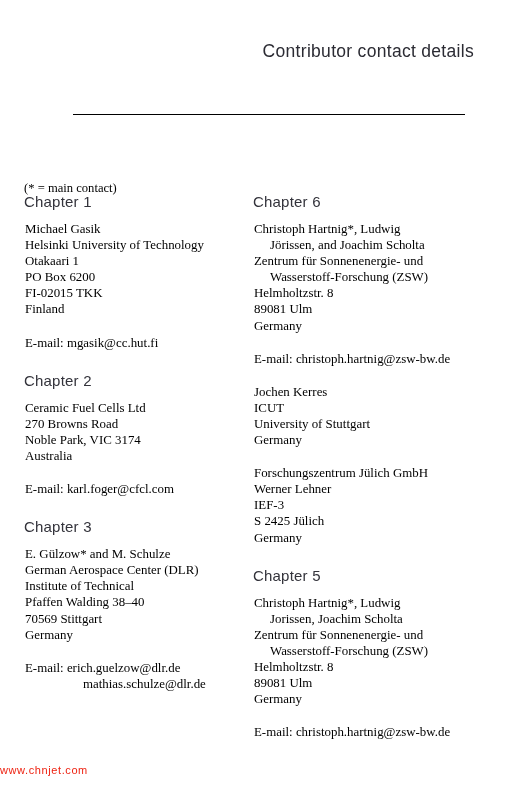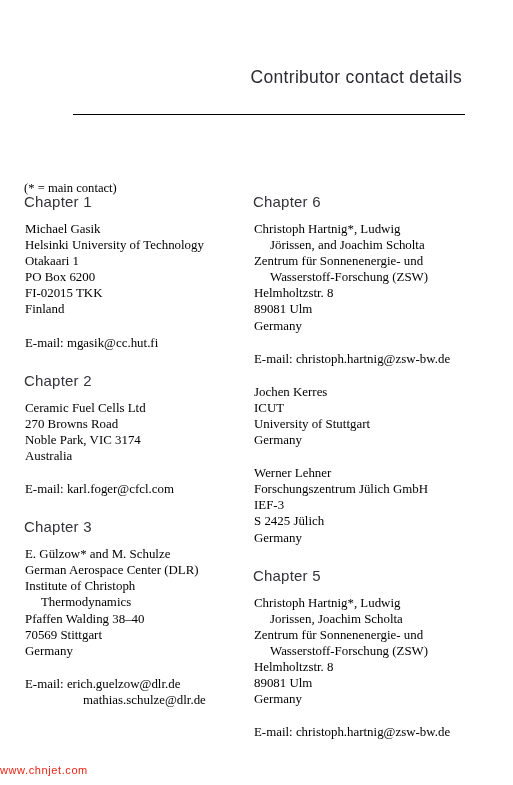--- a/index.html
+++ b/index.html
@@ -19,24 +19,23 @@
   .page {
     position: absolute;
     top: 0; left: 0;
     width: 513px;
     height: 785px;
   }
 
   
   .page-header {
     position: absolute;
-    left: 70px;
+    left: 82px;
     top: 40px;
     width: 392px;
-    margin-top: 26px;
   }
   .page-title {
     font-family: "Liberation Sans", "DejaVu Sans", sans-serif;
     font-size: 17.5px;
     font-weight: normal;
     letter-spacing: 0.3px;
     color: #2b2b33;
     text-align: right;
     white-space: nowrap;
     margin: 0;
@@ -146,22 +145,21 @@
       <div class="gap-block"></div>
       <div class="addr-block">
         <div class="addr-line">E-mail: karl.foger@cfcl.com</div>
       </div>
       <div class="gap-chapter"></div>
       <div class="chapter-heading">Chapter 3</div>
       <div class="gap-after-heading"></div>
       <div class="addr-block">
         <div class="addr-line">E. Gülzow* and M. Schulze</div>
         <div class="addr-line">German Aerospace Center (DLR)</div>
-        <div class="addr-line">Institute of Christoph</div>
-        <div class="addr-line indent">Thermodynamics</div>
+        <div class="addr-line">Institute of Technical</div>
         <div class="addr-line">Pfaffen Walding 38–40</div>
         <div class="addr-line">70569 Stittgart</div>
         <div class="addr-line">Germany</div>
       </div>
       <div class="gap-block"></div>
       <div class="addr-block">
         <div class="addr-line">E-mail: erich.guelzow@dlr.de</div>
         <div class="addr-line indent2">mathias.schulze@dlr.de</div>
       </div>
     </div>
@@ -183,22 +181,22 @@
       </div>
       <div class="gap-block"></div>
       <div class="addr-block">
         <div class="addr-line">Jochen Kerres</div>
         <div class="addr-line">ICUT</div>
         <div class="addr-line">University of Stuttgart</div>
         <div class="addr-line">Germany</div>
       </div>
       <div class="gap-block"></div>
       <div class="addr-block">
+        <div class="addr-line">Forschungszentrum Jülich GmbH</div>
         <div class="addr-line">Werner Lehner</div>
-        <div class="addr-line">Forschungszentrum Jülich GmbH</div>
         <div class="addr-line">IEF-3</div>
         <div class="addr-line">S 2425 Jülich</div>
         <div class="addr-line">Germany</div>
       </div>
       <div class="gap-chapter"></div>
       <div class="chapter-heading">Chapter 5</div>
       <div class="gap-after-heading"></div>
       <div class="addr-block">
         <div class="addr-line">Christoph Hartnig*, Ludwig</div>
         <div class="addr-line indent">Jorissen, Joachim Scholta</div>

